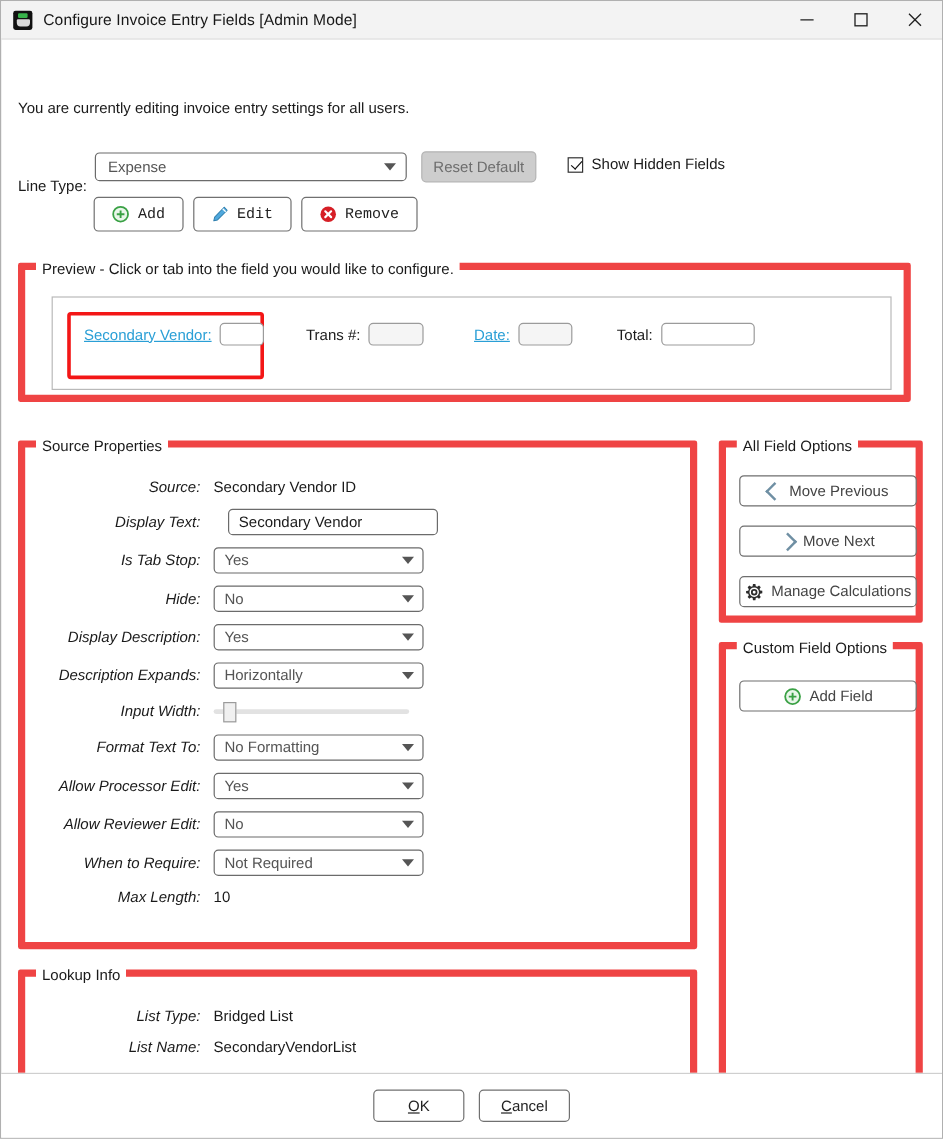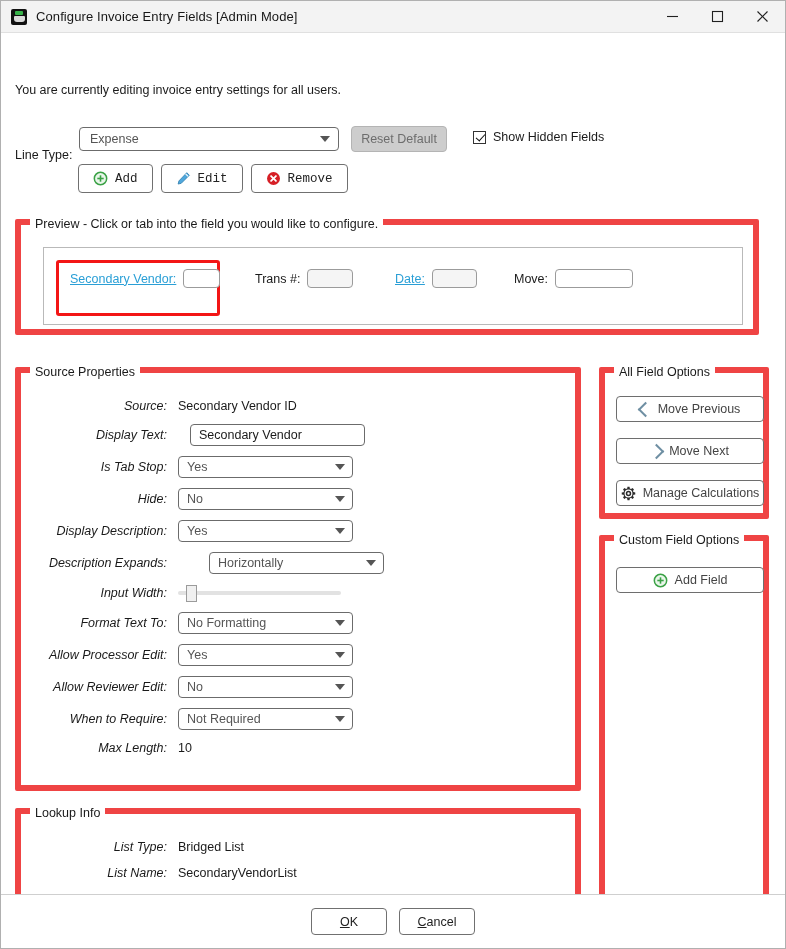--- a/index.html
+++ b/index.html
@@ -383,21 +383,21 @@
           <span class="pv-label">Trans #:</span>
           <span class="pv-input filled" style="width:46px;"></span>
         </div>
 
         <div class="pv-field" style="left:351px; top:21px;">
           <span class="pv-label link">Date:</span>
           <span class="pv-input filled" style="width:45px;"></span>
         </div>
 
         <div class="pv-field" style="left:470px; top:21px;">
-          <span class="pv-label">Move:</span>
+          <span class="pv-label">Total:</span>
           <span class="pv-input" style="width:78px;"></span>
         </div>
       </div>
     </div>
 
     <div class="group" id="fieldprops-group">
       <span class="legend">Source Properties</span>
 
       <div class="prow" style="top:22px;">
         <span class="plabel">Source:</span>
@@ -428,21 +428,21 @@
       </div>
 
       <div class="prow" style="top:147px;">
         <span class="plabel">Display Description:</span>
         <span class="pcombo">
           <span class="val">Yes</span>
           <span class="caret"></span>
         </span>
       </div>
 
-      <div class="prow" style="top:179px;gap:31px;">
+      <div class="prow" style="top:179px;">
         <span class="plabel">Description Expands:</span>
         <span class="pcombo">
           <span class="val">Horizontally</span>
           <span class="caret"></span>
         </span>
       </div>
 
       <div class="prow" style="top:209px;">
         <span class="plabel">Input Width:</span>
         <span class="slider">

